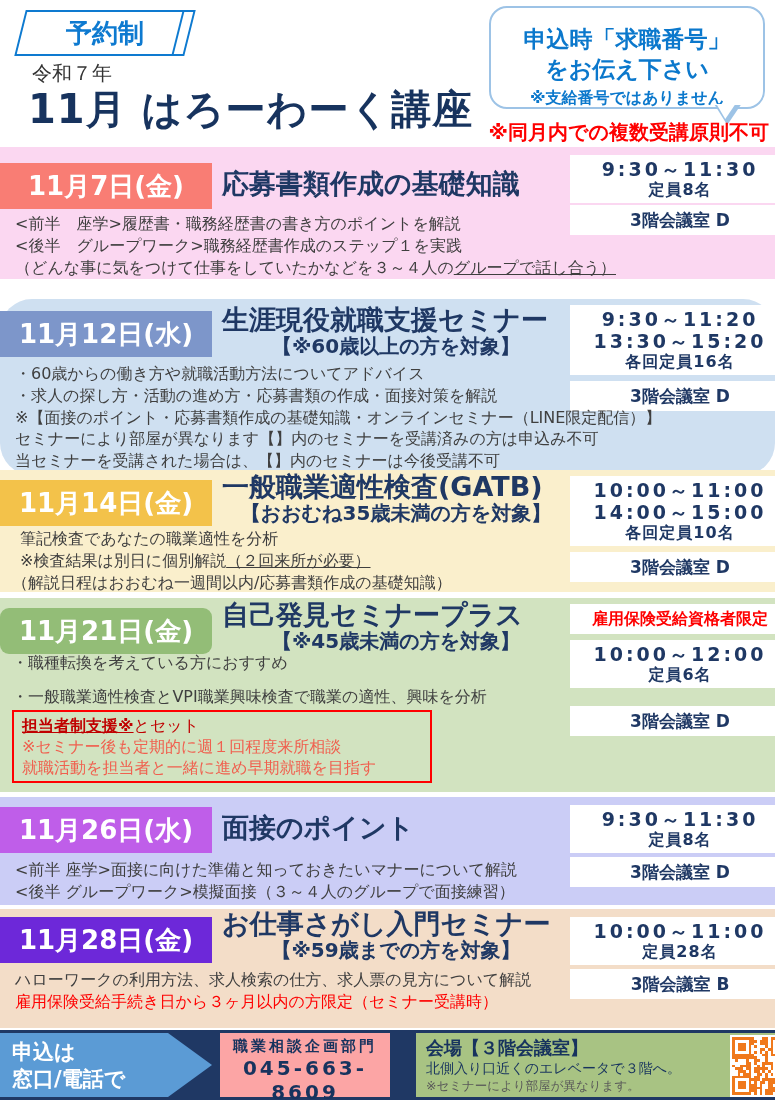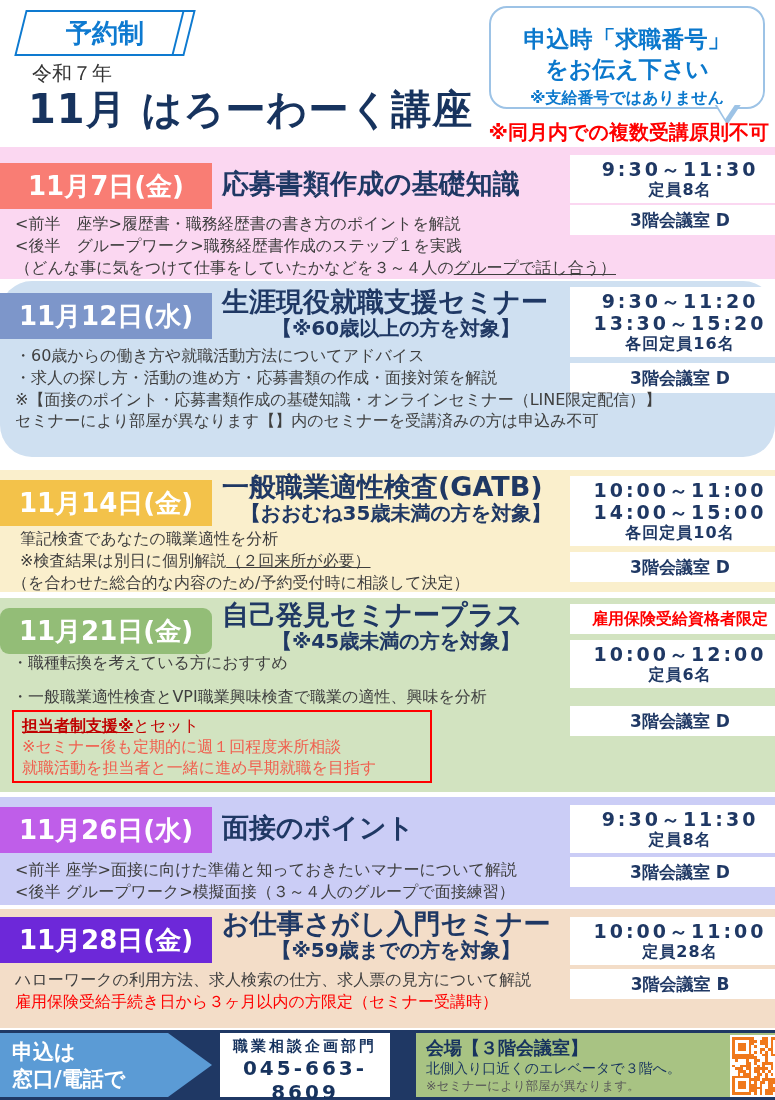--- a/index.html
+++ b/index.html
@@ -44,21 +44,21 @@
             padding:3px 8px;font-size:16px;line-height:21px;background:transparent;}
   .tantobox .l1{color:#c00000;}
   .tantobox .l1 .b{font-weight:bold;}
   .tantobox .lx{color:#f0604f;}
   
   .footer{position:absolute;left:0;top:1030px;width:775px;height:70px;background:#1f3864;}
   .apply-arrow{position:absolute;left:0;top:3px;width:212px;height:64px;background:#5b9bd5;
       -webkit-clip-path:polygon(0 0,168px 0,212px 50%,168px 100%,0 100%);
       clip-path:polygon(0 0,168px 0,212px 50%,168px 100%,0 100%);
       color:#fff;font-weight:bold;font-size:21px;line-height:27px;box-sizing:border-box;padding:6px 0 0 12px;}
-  .phonebox{position:absolute;left:220px;top:3px;width:170px;height:64px;background:#ffffff;color:#17335e;
+  .phonebox{position:absolute;left:220px;top:3px;width:170px;height:64px;background:#fca5a5;color:#17335e;
       text-align:center;box-sizing:border-box;padding-top:4px;}
   .phonebox .dept{font-size:15px;font-weight:bold;letter-spacing:3px;display:block;}
   .phonebox .tel{font-size:20px;font-weight:bold;letter-spacing:3px;display:block;line-height:24px;}
   .venuebox{position:absolute;left:416px;top:3px;width:381px;height:64px;background:#a8c383;
       box-sizing:border-box;padding:4px 0 0 10px;color:#17335e;}
   .venuebox .vtitle{font-size:18px;font-weight:bold;display:block;line-height:22px;}
   .venuebox .v1{font-size:14px;display:block;line-height:19px;}
   .venuebox .v2{font-size:12.5px;display:block;color:#595959;line-height:16px;}
   .qr{position:absolute;top:2px;right:5px;width:62px;height:62px;background:#fff;box-sizing:border-box;padding:2px;}
 </style>
@@ -90,56 +90,57 @@
       <span class="cap">定員8名</span>
     </div>
     <div class="infobox room" style="top:58px;">3階会議室 D</div>
     <div class="body" style="top:66px;">
       <div class="bline">&lt;前半　座学&gt;履歴書・職務経歴書の書き方のポイントを解説</div>
       <div class="bline">&lt;後半　グループワーク&gt;職務経歴書作成のステップ１を実践</div>
       <div class="bline"><span>（どんな事に気をつけて仕事をしていたかなどを３～４人の</span><span class="u">グループで話し合う）</span></div>
     </div>
   </div>
 
-  <div class="sec" style="top: 281px; height: 176px; background: rgb(207, 224, 241); border-radius: 32px;">
+  <div class="sec" style="top: 299px; height: 176px; background: rgb(207, 224, 241); border-radius: 32px;">
     <div class="datelabel" style="top: 12px; background: rgb(125, 150, 202);">11月12日(水)</div>
     <div class="titleblock" style="top:6px;">
       <div class="sec-title">生涯現役就職支援セミナー</div>
       <div class="sec-sub">【※60歳以上の方を対象】</div>
     </div>
     <div class="infobox" style="top:6px;">
       <span class="tline">9:30～11:20</span>
       <span class="tline">13:30～15:20</span>
       <span class="cap">各回定員16名</span>
     </div>
     <div class="infobox room" style="top:82px;">3階会議室 D</div>
     <div class="body" style="top:64px;">
       <div class="bline">・60歳からの働き方や就職活動方法についてアドバイス</div>
       <div class="bline">・求人の探し方・活動の進め方・応募書類の作成・面接対策を解説</div>
       <div class="bline">※【面接のポイント・応募書類作成の基礎知識・オンラインセミナー（LINE限定配信）】</div>
       <div class="bline">セミナーにより部屋が異なります【】内のセミナーを受講済みの方は申込み不可</div>
+      <div class="bline">当セミナーを受講された場合は、【】内のセミナーは今後受講不可</div>
     </div>
   </div>
 
   <div class="sec" style="top: 470px; height: 122px; background: rgb(250, 239, 204);">
     <div class="datelabel" style="top: 10px; background: rgb(243, 194, 74);">11月14日(金)</div>
     <div class="titleblock" style="top:2px;">
       <div class="sec-title">一般職業適性検査(GATB)</div>
       <div class="sec-sub">【おおむね35歳未満の方を対象】</div>
     </div>
     <div class="infobox" style="top:6px;">
       <span class="tline">10:00～11:00</span>
       <span class="tline">14:00～15:00</span>
       <span class="cap">各回定員10名</span>
     </div>
     <div class="infobox room" style="top:82px;">3階会議室 D</div>
     <div class="body" style="top:58px;left:20px;">
       <div class="bline">筆記検査であなたの職業適性を分析</div>
       <div class="bline"><span>※検査結果は別日に個別解説</span><span class="u">（２回来所が必要）</span></div>
-      <div class="bline" style="margin-left:-8px;">（を合わせた総合的な内容のため/予約受付時に相談して決定）</div>
+      <div class="bline" style="margin-left:-8px;">（解説日程はおおむね一週間以内/応募書類作成の基礎知識）</div>
     </div>
   </div>
 
   <div class="sec" style="top: 598px; height: 194px; background: rgb(210, 227, 192);">
     <div class="datelabel" style="top: 10px; background: rgb(147, 189, 119); border-radius: 9px;">11月21日(金)</div>
     <div class="titleblock" style="top:2px;">
       <div class="sec-title">自己発見セミナープラス</div>
       <div class="sec-sub">【※45歳未満の方を対象】</div>
     </div>
     <div class="infobox limited" style="top:6px;">雇用保険受給資格者限定</div>

